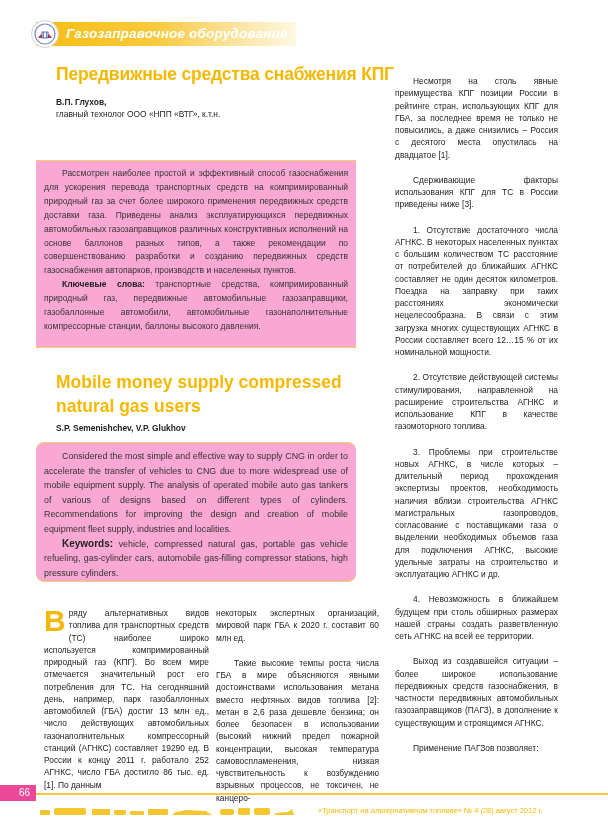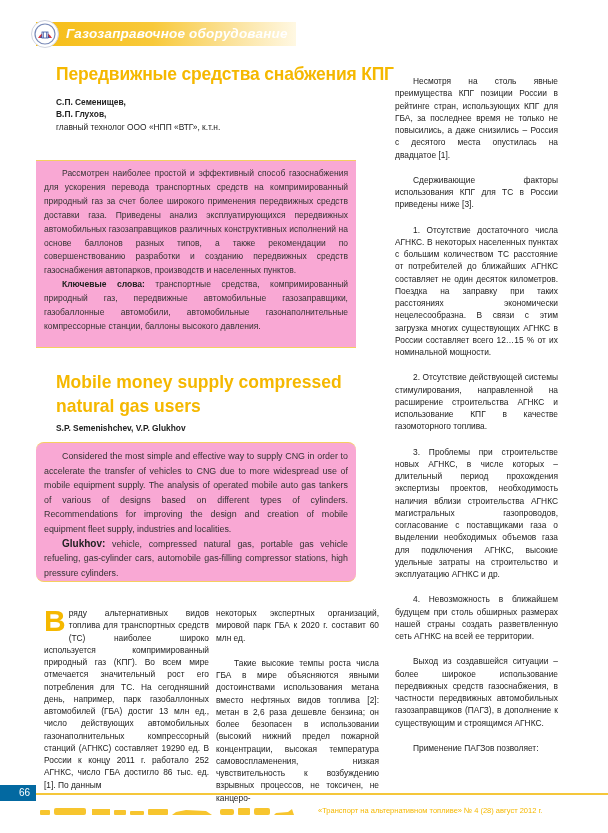--- a/index.html
+++ b/index.html
@@ -45,21 +45,21 @@
   .col { position: absolute; font-size: 8.4px; line-height: 12.25px; text-align: justify; color: #222; }
   .col p { margin: 0; }
   .col .ind { text-indent: 18px; }
   .col .gap { margin-top: 13px; }
   .dropcap {
     float: left; font-size: 30px; line-height: 24px; font-weight: bold; color: #f5b800; margin: 2px 3px 0 0;
   }
 
   .footer-line { position: absolute; left: 36px; top: 793px; width: 572px; height: 2px; background: #f5c73a; }
   .page-num {
-    position: absolute; left: 0; top: 785px; width: 36px; height: 16px; background: #0369a1;
+    position: absolute; left: 0; top: 785px; width: 36px; height: 16px; background: #ec4899;
     color: #fff; font-size: 10px; text-align: right; padding-right: 6px; line-height: 16px;
   }
   .vehicles { position: absolute; left: 36px; top: 805px; height: 12px; width: 260px; }
   .footer-journal { position: absolute; left: 318px; top: 806px; font-size: 7.5px; color: #f5b800; white-space: nowrap; }
 </style>
 </head>
 <body>
 
 <div class="header-bar"></div>
 <div class="logo">
@@ -69,39 +69,38 @@
     <path d="M6 15 Q11 7 16 15 Z" fill="#3a55a4"></path>
     <rect x="8" y="9" width="6" height="6" fill="#fff" stroke="#3a55a4" stroke-width="0.8"></rect>
     <line x1="9.5" y1="9" x2="9.5" y2="15" stroke="#3a55a4" stroke-width="0.7"></line>
     <line x1="12.5" y1="9" x2="12.5" y2="15" stroke="#3a55a4" stroke-width="0.7"></line>
   </svg>
 </div>
 <div class="section-title">Газозаправочное оборудование</div>
 
 <div class="ru-title">Передвижные средства снабжения КПГ</div>
 <div class="authors">
-  <div><b>С.П. Семенищев,</b></div>
   <div><b>В.П. Глухов,</b></div>
   <div>главный технолог ООО «НПП «ВТГ», к.т.н.</div>
 </div>
 
 <div class="abstract-box" style="top:160px; width:320px; height:188px; padding:6px 8px 6px 8px;">
   <p class="indent">Рассмотрен наиболее простой и эффективный способ газоснабжения для ускорения перевода транспортных средств на компримированный природный газ за счет более широкого применения передвижных средств доставки газа. Приведены анализ эксплуатирующихся передвижных автомобильных газозаправщиков различных конструктивных исполнений на основе баллонов разных типов, а также рекомендации по совершенствованию разработки и созданию передвижных средств газоснабжения автопарков, производств и населенных пунктов.</p>
   <p class="indent"><b>Ключевые слова:</b> <span>транспортные средства, компримированный природный газ, передвижные автомобильные газозаправщики, газобаллонные автомобили, автомобильные газонаполнительные компрессорные станции, баллоны высокого давления.</span></p>
 </div>
 
 <div class="en-title">
   <div>Mobile money supply compressed</div>
   <div>natural gas users</div>
 </div>
 <div class="en-authors">S.P. Semenishchev, V.P. Glukhov</div>
 
 <div class="abstract-box" style="top:442px; width:320px; height:140px; padding:6px 8px;border-radius:8px;">
   <p class="indent" style="font-size:8.9px; line-height:14.6px;">Considered the most simple and effective way to supply CNG in order to accelerate the transfer of vehicles to CNG due to more widespread use of mobile equipment supply. The analysis of operated mobile auto gas tankers of various of designs based on different types of cylinders. Recommendations for improving the design and creation of mobile equipment fleet supply, industries and localities.</p>
-  <p class="indent" style="font-size:8.9px; line-height:14.6px;"><b style="font-size:10px;">Glukhov:</b> <span>vehicle, compressed natural gas, portable gas vehicle refueling, gas-cylinder cars, automobile gas-filling compressor stations, high pressure cylinders.</span></p>
+  <p class="indent" style="font-size:8.9px; line-height:14.6px;"><b style="font-size:10px;">Keywords:</b> <span>vehicle, compressed natural gas, portable gas vehicle refueling, gas-cylinder cars, automobile gas-filling compressor stations, high pressure cylinders.</span></p>
 </div>
 
 <div class="col" style="left:44px; top:607px; width:165px;">
   <p><span class="dropcap">В</span><span>ряду альтернативных видов топлива для транспортных средств (ТС) наиболее широко используется компримированный природный газ (КПГ). Во всем мире отмечается значительный рост его потребления для ТС. На сегодняшний день, например, парк газобаллонных автомобилей (ГБА) достиг 13 млн ед., число действующих автомобильных газонаполнительных компрессорный станций (АГНКС) составляет 19290 ед. В России к концу 2011 г. работало 252 АГНКС, число ГБА достигло 86 тыс. ед. [1]. По данным</span></p>
 </div>
 
 <div class="col" style="left:216px; top:607px; width:163px;">
   <p>некоторых экспертных организаций, мировой парк ГБА к 2020 г. составит 60 млн ед.</p>
   <p class="ind gap">Такие высокие темпы роста числа ГБА в мире объясняются явными достоинствами использования метана вместо нефтяных видов топлива [2]: метан в 2,6 раза дешевле бензина; он более безопасен в использовании (высокий нижний предел пожарной концентрации, высокая температура самовоспламенения, низкая чувствительность к возбуждению взрывных процессов, не токсичен, не канцеро-</p>
 </div>

